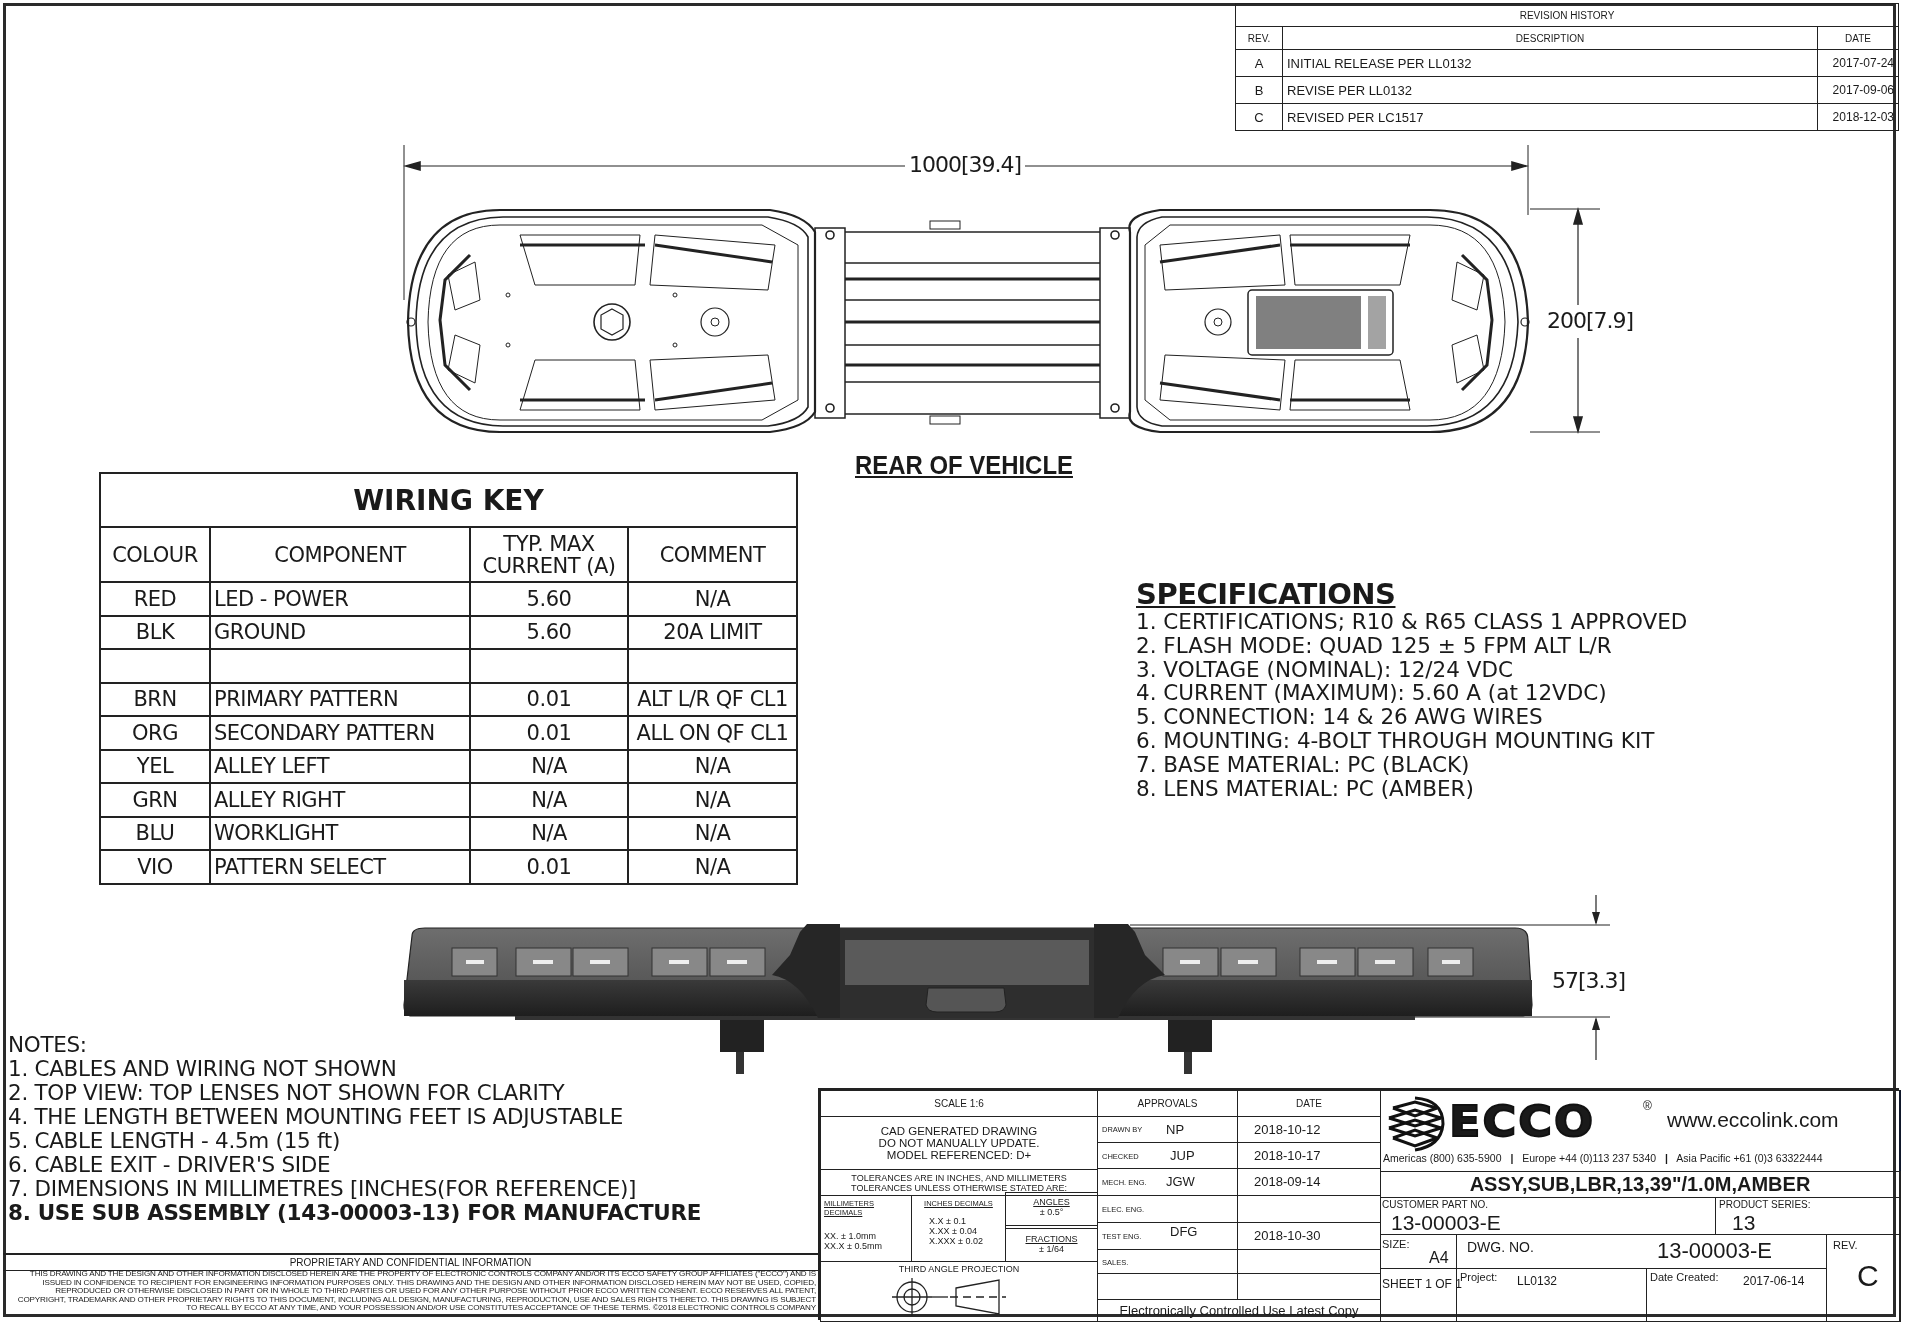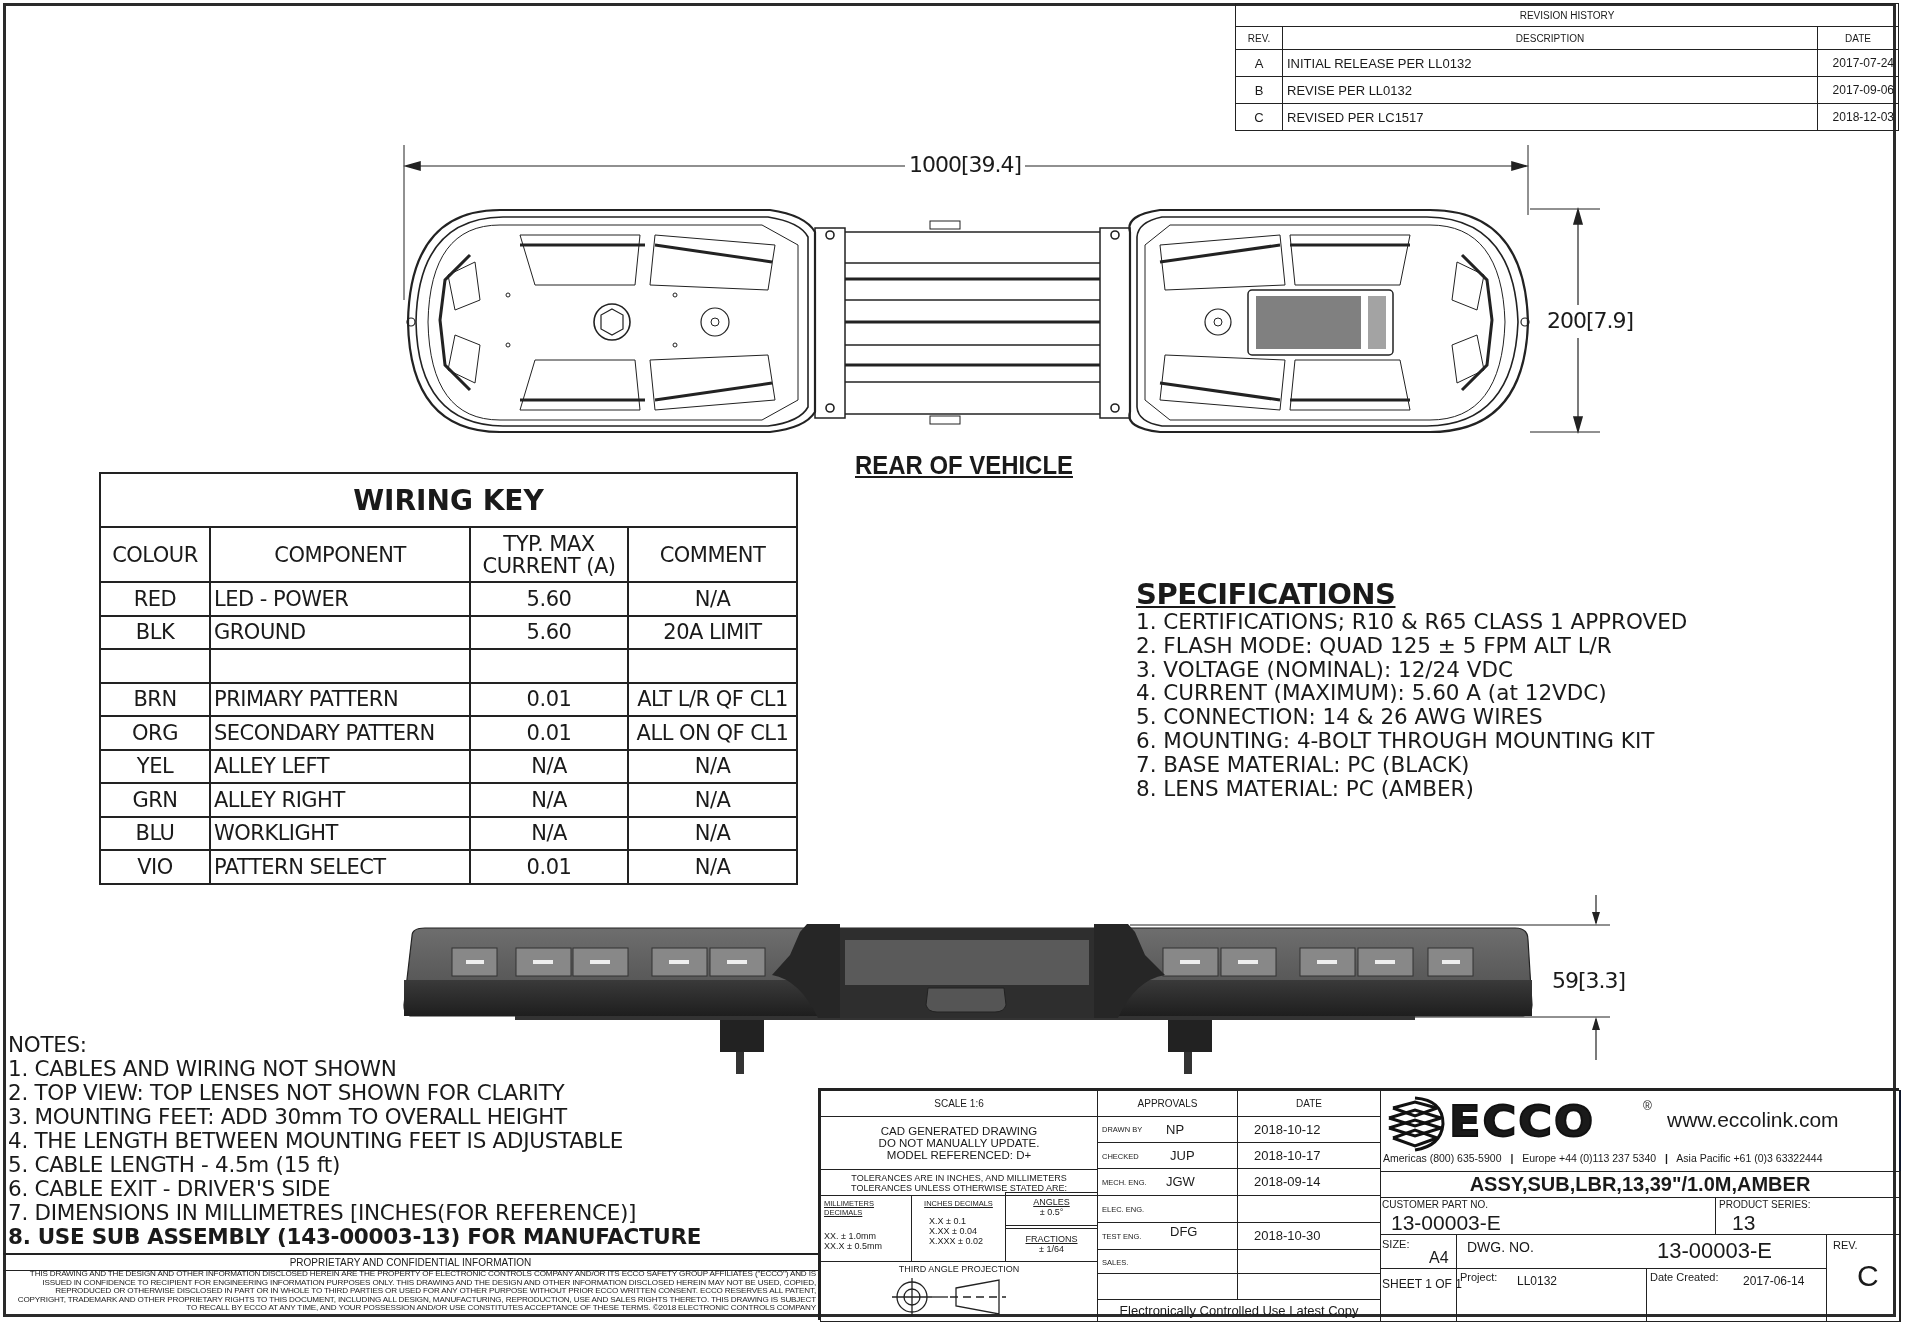--- a/index.html
+++ b/index.html
@@ -299,28 +299,27 @@
   <rect x="840" y="928" width="254" height="90" fill="#2e2e2e"></rect>
   <rect x="845" y="940" width="244" height="45" fill="#5a5a5a"></rect>
   <path d="M928,988 L1004,988 L1006,1005 Q1004,1012 995,1012 L937,1012 Q928,1012 926,1005 Z" fill="#555" stroke="#222"></path>
 
   <rect x="720" y="1020" width="44" height="32" fill="#222"></rect>
   <rect x="736" y="1052" width="8" height="22" fill="#333"></rect>
   <rect x="1168" y="1020" width="44" height="32" fill="#222"></rect>
   <rect x="1184" y="1052" width="8" height="22" fill="#333"></rect>
 </svg>
 <div class="abs dimtxt" style="left:1550px;top:968px">
-  <span>59</span>[<span>3.3</span>]
+  <span>57</span>[<span>3.3</span>]
 </div>
 
 <div class="abs notes">
   <div class="ln">NOTES:</div>
   <div class="ln">1. CABLES AND WIRING NOT SHOWN</div>
   <div class="ln">2. TOP VIEW: TOP LENSES NOT SHOWN FOR CLARITY</div>
-  <div class="ln">3. MOUNTING FEET:  ADD 30mm TO OVERALL HEIGHT</div>
   <div class="ln">4. THE LENGTH BETWEEN MOUNTING FEET IS ADJUSTABLE</div>
   <div class="ln">5. CABLE LENGTH - 4.5m (15 ft)</div>
   <div class="ln">6. CABLE EXIT - DRIVER'S SIDE</div>
   <div class="ln">7. DIMENSIONS IN MILLIMETRES [INCHES(FOR REFERENCE)]</div>
   <div class="ln b">8. USE SUB ASSEMBLY (143-00003-13) FOR MANUFACTURE</div>
 </div>
 
 <div class="abs prop-h">PROPRIETARY AND CONFIDENTIAL INFORMATION</div>
 <div class="abs prop">THIS DRAWING AND THE DESIGN AND OTHER INFORMATION DISCLOSED HEREIN ARE THE PROPERTY OF ELECTRONIC CONTROLS COMPANY AND/OR ITS ECCO SAFETY GROUP AFFILIATES ("ECCO") AND IS ISSUED IN CONFIDENCE TO RECIPIENT FOR ENGINEERING INFORMATION PURPOSES ONLY. THIS DRAWING AND THE DESIGN AND OTHER INFORMATION DISCLOSED HEREIN MAY NOT BE USED, COPIED, REPRODUCED OR OTHERWISE DISCLOSED IN PART OR IN WHOLE TO THIRD PARTIES OR USED FOR ANY OTHER PURPOSE WITHOUT PRIOR ECCO WRITTEN CONSENT.  ECCO RESERVES ALL PATENT, COPYRIGHT, TRADEMARK AND OTHER PROPRIETARY RIGHTS TO THIS DOCUMENT, INCLUDING ALL DESIGN, MANUFACTURING, REPRODUCTION, USE AND SALES RIGHTS THERETO.  THIS DRAWING IS SUBJECT TO RECALL BY ECCO AT ANY TIME, AND YOUR POSSESSION AND/OR USE CONSTITUTES ACCEPTANCE OF THESE TERMS.  ©2018 ELECTRONIC CONTROLS COMPANY</div>
 

